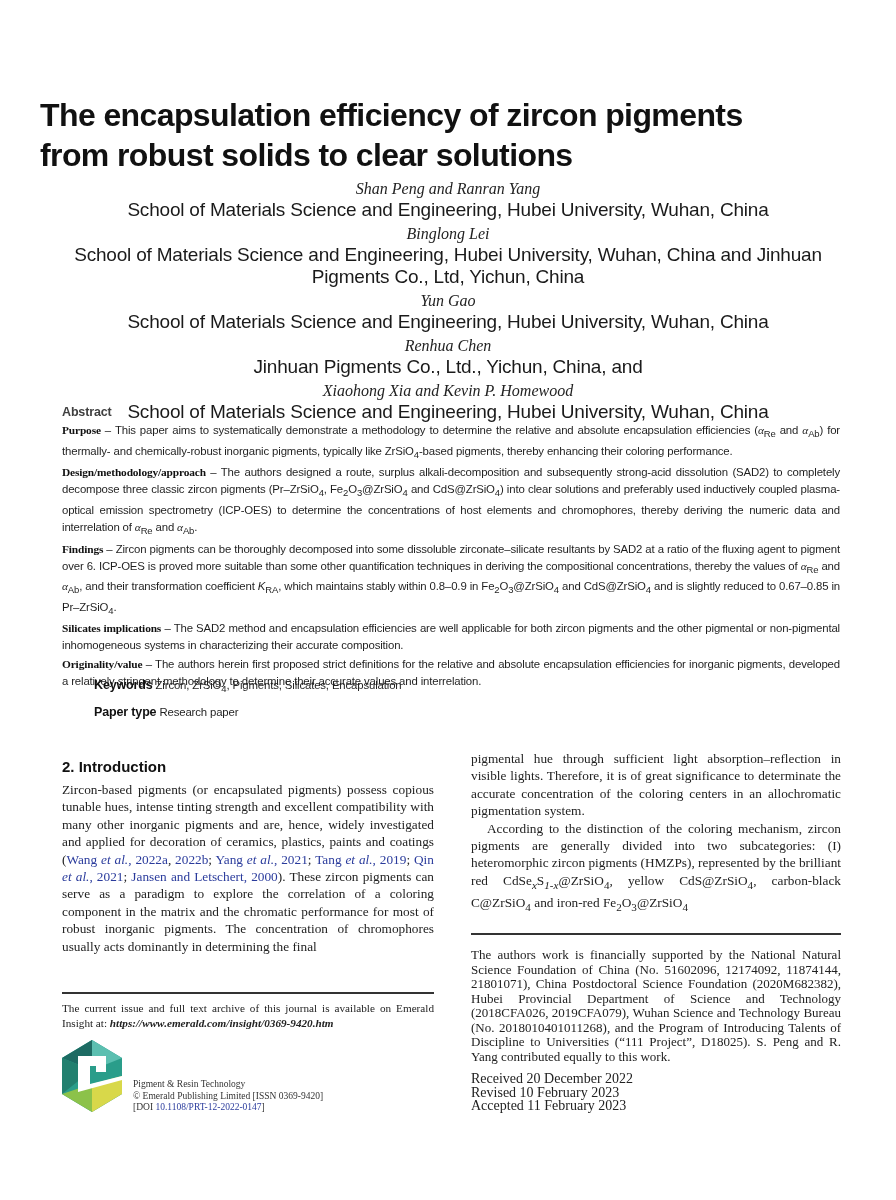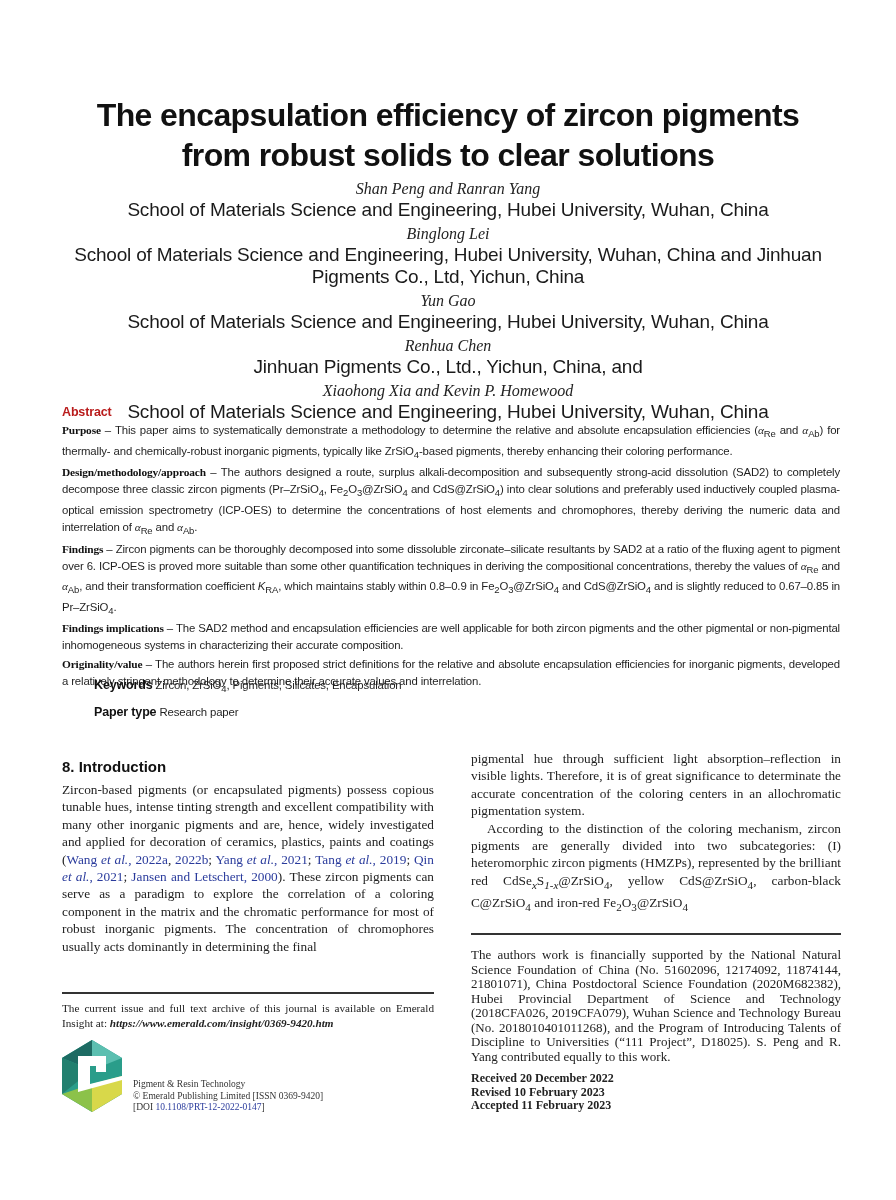--- a/index.html
+++ b/index.html
@@ -1,28 +1,28 @@
 <!DOCTYPE html>
 <html><head>
 <meta charset="utf-8">
 <style>
   html, body { margin: 0; padding: 0; background: #ffffff; }
   body { width: 896px; height: 1200px; position: relative; overflow: hidden; color: #1a1a1a; }
 
   .title {
     position: absolute; left: 40px; top: 95px; width: 816px;
-    text-align: center; font-family: "Liberation Sans", sans-serif; font-weight: 700;
+    font-family: "Liberation Sans", sans-serif; font-weight: 700;
     font-size: 32px; line-height: 40px; letter-spacing: -0.6px; color: #111;
   }
   .authors { position: absolute; left: 40px; top: 178px; width: 816px; text-align: center; }
   .author-name { font-family: "Liberation Serif", serif; font-style: italic; font-size: 16px; line-height: 21px; color: #222; }
   .affil { font-family: "Liberation Sans", sans-serif; font-size: 19px; line-height: 22px; color: #1a1a1a; letter-spacing: -0.2px; margin-bottom: 2px; }
 
   .abstract { position: absolute; left: 62px; top: 404px; width: 778px; font-family: "Liberation Sans", sans-serif; font-size: 11.4px; line-height: 17.2px; color: #1f1f1f; letter-spacing: -0.15px; }
-  .abstract h3 { margin: 0 0 1px 0; font-size: 12.5px; font-weight: 700; color: #b91c1c; }
+  .abstract h3 { margin: 0 0 1px 0; font-size: 12.5px; font-weight: 700; color: #404040; }
   .abstract p { margin: 0 0 1px 0; text-align: justify; }
   .abstract b { color: #111; font-family: Liberation Serif, serif; }
   .alpha { font-family: "Liberation Serif", serif; font-style: italic; }
   .meta-line { font-family: "Liberation Sans", sans-serif; font-size: 11.4px; color: #1f1f1f; position: absolute; left: 62px; letter-spacing: -0.15px; }
   .meta-line b { font-size: 12.5px; color: #111; padding-left: 32px; }
 
   .col-left { position: absolute; left: 62px; top: 758px; width: 372px; }
   .col-right { position: absolute; left: 471px; top: 750px; width: 370px; }
   .sec-head { font-family: "Liberation Sans", sans-serif; font-weight: 700; font-size: 15px; margin: 0 0 6px 0; color: #111; }
   .body-text { font-family: "Liberation Serif", serif; font-size: 13.3px; line-height: 17.4px; text-align: justify; margin: 0; color: #222; }
@@ -30,21 +30,21 @@
   .cite { color: #2a3b9c; }
   .cite i { }
 
   .rule { position: absolute; height: 2px; background: #333; }
   .footnote { font-family: "Liberation Serif", serif; font-size: 13px; line-height: 14.5px; color: #222; text-align: justify; }
   .footnote b { font-weight: 700; font-style: italic; }
 
   .logo { position: absolute; left: 62px; top: 1040px; width: 60px; height: 72px; }
   .journal-info { position: absolute; left: 133px; top: 1079px; font-family: "Liberation Serif", serif; font-size: 9.5px; line-height: 11.5px; color: #333; }
   .doi-link { color: #2a3b9c; }
-  .dates { font-family: "Liberation Serif", serif; font-size: 12px; line-height: 13.5px; color: #222; font-weight: bold; }
+  .dates { font-family: "Liberation Serif", serif; font-size: 14px; line-height: 13.5px; color: #222; }
 </style>
 </head>
 <body>
 
 <div class="title">
   <div>The encapsulation efficiency of zircon pigments</div>
   <div>from robust solids to clear solutions</div>
 </div>
 
 <div class="authors">
@@ -69,37 +69,37 @@
 
   <p>
     <b>Design/methodology/approach</b><span> – The authors designed a route, surplus alkali-decomposition and subsequently strong-acid dissolution (SAD2) to completely decompose three classic zircon pigments (Pr–ZrSiO</span><sub>4</sub><span>, Fe</span><sub>2</sub><span>O</span><sub>3</sub><span>@ZrSiO</span><sub>4</sub><span> and CdS@ZrSiO</span><sub>4</sub><span>) into clear solutions and preferably used inductively coupled plasma-optical emission spectrometry (ICP-OES) to determine the concentrations of host elements and chromophores, thereby deriving the numeric data and interrelation of </span><span class="alpha">α</span><sub>Re</sub><span> and </span><span class="alpha">α</span><sub>Ab</sub><span>.</span>
   </p>
 
   <p>
     <b>Findings</b><span> – Zircon pigments can be thoroughly decomposed into some dissoluble zirconate–silicate resultants by SAD2 at a ratio of the fluxing agent to pigment over 6. ICP-OES is proved more suitable than some other quantification techniques in deriving the compositional concentrations, thereby the values of </span><span class="alpha">α</span><sub>Re</sub><span> and </span><span class="alpha">α</span><sub>Ab</sub><span>, and their transformation coefficient </span><i>K</i><sub>RA</sub><span>, which maintains stably within 0.8–0.9 in Fe</span><sub>2</sub><span>O</span><sub>3</sub><span>@ZrSiO</span><sub>4</sub><span> and CdS@ZrSiO</span><sub>4</sub><span> and is slightly reduced to 0.67–0.85 in Pr–ZrSiO</span><sub>4</sub><span>.</span>
   </p>
 
   <p>
-    <b>Findings implications</b><span> – The SAD2 method and encapsulation efficiencies are well applicable for both zircon pigments and the other pigmental or non-pigmental inhomogeneous systems in characterizing their accurate composition.</span>
+    <b>Silicates implications</b><span> – The SAD2 method and encapsulation efficiencies are well applicable for both zircon pigments and the other pigmental or non-pigmental inhomogeneous systems in characterizing their accurate composition.</span>
   </p>
 
   <p>
     <b>Originality/value</b><span> – The authors herein first proposed strict definitions for the relative and absolute encapsulation efficiencies for inorganic pigments, developed a relatively stringent methodology to determine their accurate values and interrelation.</span>
   </p>
 </div>
 
 <div class="meta-line" style="top:678px;">
   <b>Keywords</b><span>  Zircon, ZrSiO</span><sub>4</sub><span>, Pigments, Silicates, Encapsulation</span>
 </div>
 <div class="meta-line" style="top:705px;">
   <b>Paper type</b><span> Research paper</span>
 </div>
 
 <div class="col-left">
-  <h2 class="sec-head">8. Introduction</h2>
+  <h2 class="sec-head">2. Introduction</h2>
   <p class="body-text">
     <span>Zircon-based pigments (or encapsulated pigments) possess copious tunable hues, intense tinting strength and excellent compatibility with many other inorganic pigments and are, hence, widely investigated and applied for decoration of ceramics, plastics, paints and coatings (</span><a class="cite"><span>Wang </span><i>et al.</i><span>, 2022a</span></a>, <a class="cite"><span>2022b</span></a>; <a class="cite"><span>Yang </span><i>et al.</i><span>, 2021</span></a>; <a class="cite"><span>Tang </span><i>et al.</i><span>, 2019</span></a>; <a class="cite"><span>Qin </span><i>et al.</i><span>, 2021</span></a>; <a class="cite"><span>Jansen and Letschert, 2000</span></a><span>). These zircon pigments can serve as a paradigm to explore the correlation of a coloring component in the matrix and the chromatic performance for most of robust inorganic pigments. The concentration of chromophores usually acts dominantly in determining the final</span>
   </p>
 </div>
 
 <div class="col-right">
   <p class="body-text">pigmental hue through sufficient light absorption–reflection in visible lights. Therefore, it is of great significance to determinate the accurate concentration of the coloring centers in an allochromatic pigmentation system.</p>
   <p class="body-text indent">
     <span>According to the distinction of the coloring mechanism, zircon pigments are generally divided into two subcategories: (I) heteromorphic zircon pigments (HMZPs), represented by the brilliant red CdSe</span><sub><i>x</i></sub><span>S</span><sub><i>1-x</i></sub><span>@ZrSiO</span><sub>4</sub><span>, yellow CdS@ZrSiO</span><sub>4</sub><span>, carbon-black C@ZrSiO</span><sub>4</sub><span> and iron-red Fe</span><sub>2</sub><span>O</span><sub>3</sub><span>@ZrSiO</span><sub>4</sub>
   </p>

